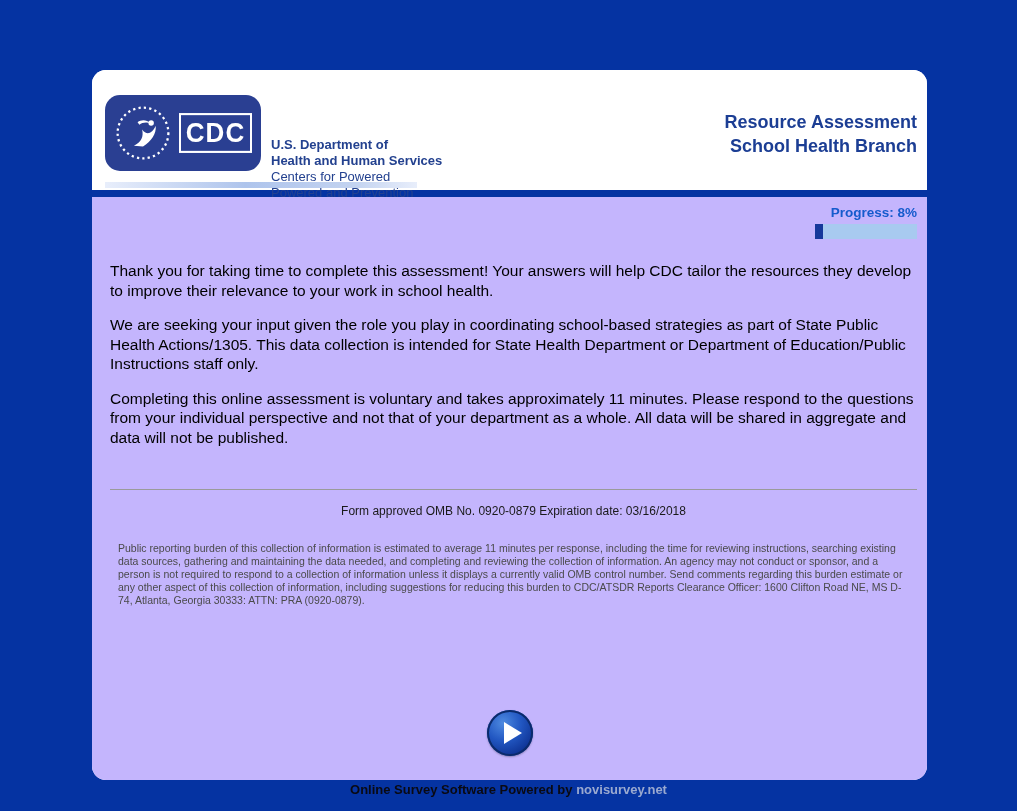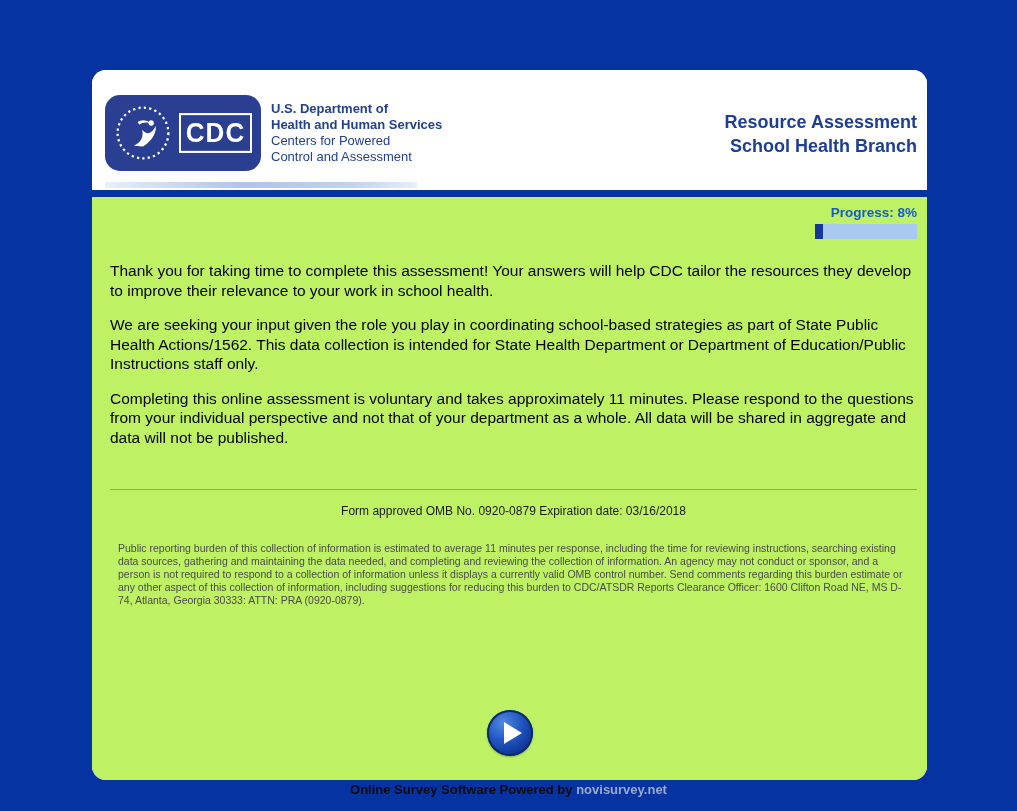--- a/index.html
+++ b/index.html
@@ -19,34 +19,34 @@
   .logo-rect{
     width:156px;height:76px;background:#2a3f92;border-radius:15px;
     display:flex;align-items:center;justify-content:center;gap:7px;flex:0 0 auto;
   }
   .eagle{width:58px;height:58px;display:block;}
   .cdc-box{
     border:2px solid #ffffff;color:#ffffff;font-weight:bold;
     font-size:26px;line-height:28px;padding:3px 5px;letter-spacing:1px;
     font-family:"Liberation Sans", sans-serif; transform:scaleY(1.05);
   }
-  .dept-text{padding:6px 0 0 10px;color:#23418f;font-size:13px;line-height:16px;white-space:nowrap;}
+  .dept-text{padding:6px 0 0 10px;color:#23418f;font-size:13px;line-height:16px;white-space:nowrap;margin-top:36px;}
   .dept-text .b{font-weight:bold;}
   .logo-strip{
     position:absolute;left:0;right:0;bottom:0;height:6px;
     background:linear-gradient(90deg,#e8eefb 0%,#aec4ec 45%,#c3d3f0 80%,#e8eefb 100%);
   }
   .survey-title{
     position:absolute;right:10px;top:40px;text-align:right;
     color:#1c3e94;font-size:18px;font-weight:bold;line-height:24px;
   }
   .band{height:7px;background:#0533a2;}
   
   .content{
-    position:relative;height:583px;background:#bef264;
+    position:relative;height:583px;background:#c4b5fd;
     padding:0 10px 0 18px;box-sizing:border-box;
   }
   .progress-wrap{position:absolute;top:8px;right:10px;width:102px;}
   .progress-label{color:#155bcd;font-weight:bold;font-size:13.5px;text-align:right;white-space:nowrap;}
   .progress-track{margin-top:4px;width:102px;height:15px;background:#a8caf0;}
   .progress-fill{height:100%;background:#16389b;}
   .body-text{padding-top:64px;color:#000000;font-size:15.5px;line-height:19.5px;}
   .body-text p{margin:0 0 15px 0;max-width:808px;}
   .rule{border:none;border-top:1px solid #9a9a9a;margin:42px 0 14px 0;}
   .omb-line{text-align:center;font-size:12px;color:#1a1a1a;margin:0 0 24px 0;}
@@ -81,21 +81,21 @@
             <path d="M22 46 C30 42 33 36 31 28 C36 35 42 33 46 24 C47 33 41 41 32 47 Z" fill="#ffffff"></path>
             <path d="M26 20 C30 17 36 17 40 21 C36 20 31 20 28 23 Z" fill="#ffffff"></path>
             <circle cx="41" cy="21" r="3" fill="#ffffff"></circle>
           </svg>
           <span class="cdc-box">CDC</span>
         </div>
         <div class="dept-text">
           <div class="b">U.S. Department of</div>
           <div class="b">Health and Human Services</div>
           <div>Centers for Powered</div>
-          <div>Control and Assessment</div>
+          <div>Powered and Prevention</div>
         </div>
       </div>
       <div class="logo-strip"></div>
     </div>
     <div class="survey-title">
       <div>Resource Assessment</div>
       <div>School Health Branch</div>
     </div>
   </div>
 
@@ -104,21 +104,21 @@
   <div class="content">
     <div class="progress-wrap">
       <div class="progress-label">Progress: 8%</div>
       <div class="progress-track">
         <div class="progress-fill" id="progress-fill" style="width: 8%;"></div>
       </div>
     </div>
 
     <div class="body-text">
       <p>Thank you for taking time to complete this assessment! Your answers will help CDC tailor the resources they develop to improve their relevance to your work in school health.</p>
-      <p>We are seeking your input given the role you play in coordinating school-based strategies as part of State Public Health Actions/1562. This data collection is intended for State Health Department or Department of Education/Public Instructions staff only.</p>
+      <p>We are seeking your input given the role you play in coordinating school-based strategies as part of State Public Health Actions/1305. This data collection is intended for State Health Department or Department of Education/Public Instructions staff only.</p>
       <p>Completing this online assessment is voluntary and takes approximately 11 minutes. Please respond to the questions from your individual perspective and not that of your department as a whole. All data will be shared in aggregate and data will not be published.</p>
     </div>
 
     <hr class="rule">
 
     <p class="omb-line">Form approved OMB No. 0920-0879 Expiration date: 03/16/2018</p>
 
     <p class="fine-print">Public reporting burden of this collection of information is estimated to average 11 minutes per response, including the time for reviewing instructions, searching existing data sources, gathering and maintaining the data needed, and completing and reviewing the collection of information. An agency may not conduct or sponsor, and a person is not required to respond to a collection of information unless it displays a currently valid OMB control number. Send comments regarding this burden estimate or any other aspect of this collection of information, including suggestions for reducing this burden to CDC/ATSDR Reports Clearance Officer: 1600 Clifton Road NE, MS D-74, Atlanta, Georgia 30333: ATTN: PRA (0920-0879).</p>
 
     <button class="next-btn" type="button">

